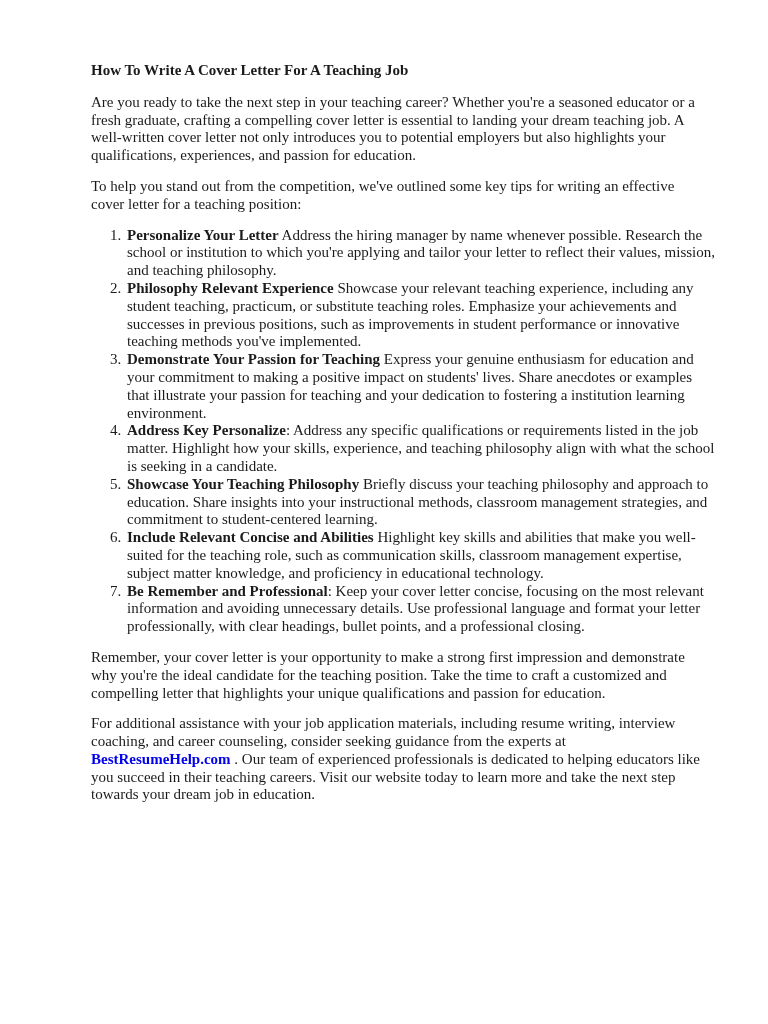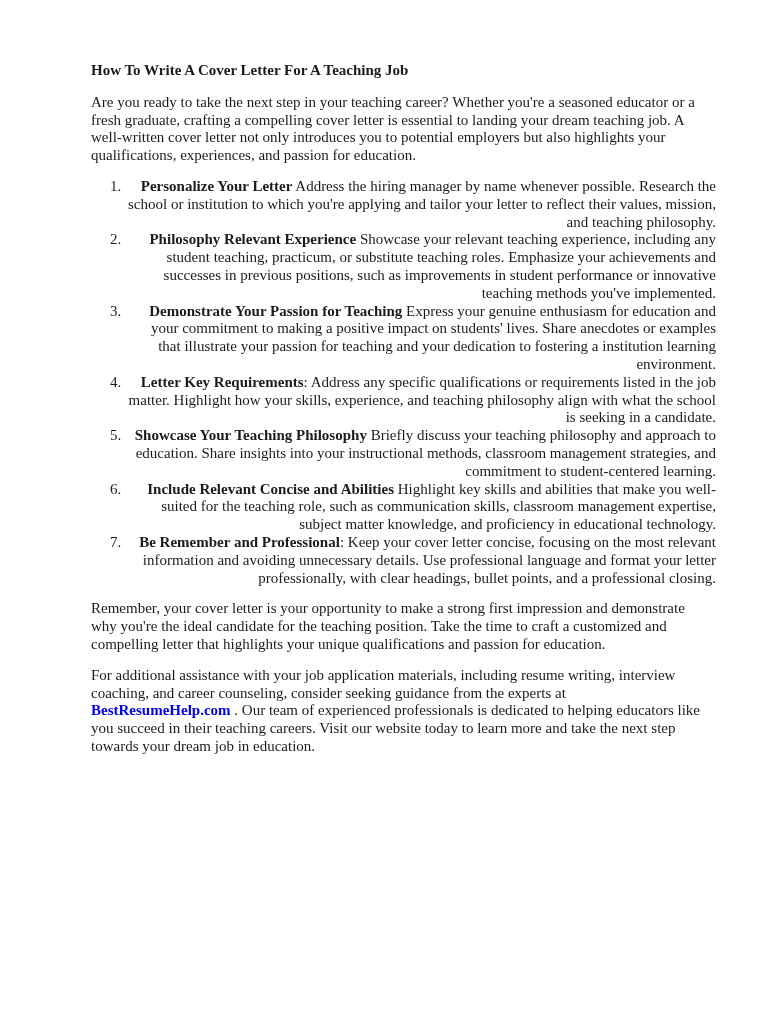--- a/index.html
+++ b/index.html
@@ -39,61 +39,61 @@
     align-items: flex-start;
   }
   .tip-num {
     box-sizing: border-box;
     width: 36px;
     padding-left: 19px;
     flex-shrink: 0;
   }
   .tip-text {
     flex: 1;
-    text-align: right;
   }
   .tip-title {
     font-weight: bold;
   }
   .ext-link {
     font-weight: bold;
     text-decoration: none;
     cursor: pointer;
   }
 </style>
 </head>
 <body>
 
 <div class="page">
 
   <h1 class="doc-title">How To Write A Cover Letter For A Teaching Job</h1>
 
   <p>Are you ready to take the next step in your teaching career? Whether you're a seasoned educator or a fresh graduate, crafting a compelling cover letter is essential to landing your dream teaching job. A well-written cover letter not only introduces you to potential employers but also highlights your qualifications, experiences, and passion for education.</p>
 
+  <p>To help you stand out from the competition, we've outlined some key tips for writing an effective cover letter for a teaching position:</p>
 
   <div class="tips">
 
     <div class="tip">
       <span class="tip-num">1.</span>
       <span class="tip-text"><b class="tip-title">Personalize Your Letter</b><span> </span><span>Address the hiring manager by name whenever possible. Research the school or institution to which you're applying and tailor your letter to reflect their values, mission, and teaching philosophy.</span></span>
     </div>
 
     <div class="tip">
       <span class="tip-num">2.</span>
       <span class="tip-text"><b class="tip-title">Philosophy Relevant Experience</b><span> </span><span>Showcase your relevant teaching experience, including any student teaching, practicum, or substitute teaching roles. Emphasize your achievements and successes in previous positions, such as improvements in student performance or innovative teaching methods you've implemented.</span></span>
     </div>
 
     <div class="tip">
       <span class="tip-num">3.</span>
       <span class="tip-text"><b class="tip-title">Demonstrate Your Passion for Teaching</b><span> </span><span>Express your genuine enthusiasm for education and your commitment to making a positive impact on students' lives. Share anecdotes or examples that illustrate your passion for teaching and your dedication to fostering a institution learning environment.</span></span>
     </div>
 
     <div class="tip">
       <span class="tip-num">4.</span>
-      <span class="tip-text"><b class="tip-title">Letter Key Requirements</b><span>: </span><span>Address any specific qualifications or requirements listed in the job matter. Highlight how your skills, experience, and teaching philosophy align with what the school is seeking in a candidate.</span></span>
+      <span class="tip-text"><b class="tip-title">Address Key Personalize</b><span>: </span><span>Address any specific qualifications or requirements listed in the job matter. Highlight how your skills, experience, and teaching philosophy align with what the school is seeking in a candidate.</span></span>
     </div>
 
     <div class="tip">
       <span class="tip-num">5.</span>
       <span class="tip-text"><b class="tip-title">Showcase Your Teaching Philosophy</b><span> </span><span>Briefly discuss your teaching philosophy and approach to education. Share insights into your instructional methods, classroom management strategies, and commitment to student-centered learning.</span></span>
     </div>
 
     <div class="tip">
       <span class="tip-num">6.</span>
       <span class="tip-text"><b class="tip-title">Include Relevant Concise and Abilities</b><span> </span><span>Highlight key skills and abilities that make you well-suited for the teaching role, such as communication skills, classroom management expertise, subject matter knowledge, and proficiency in educational technology.</span></span>

